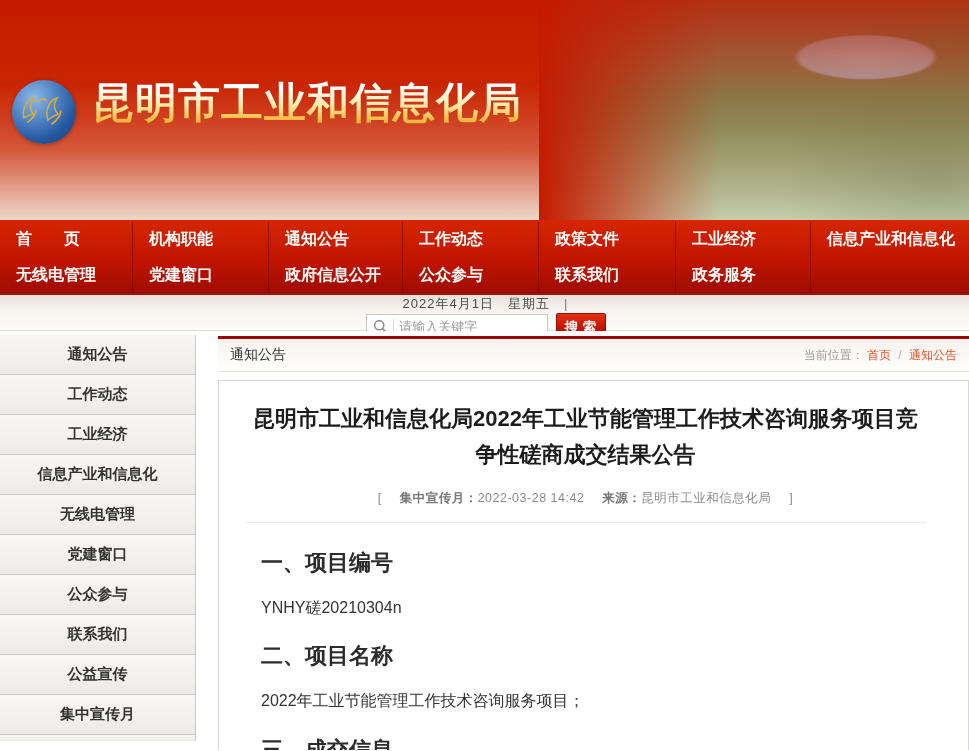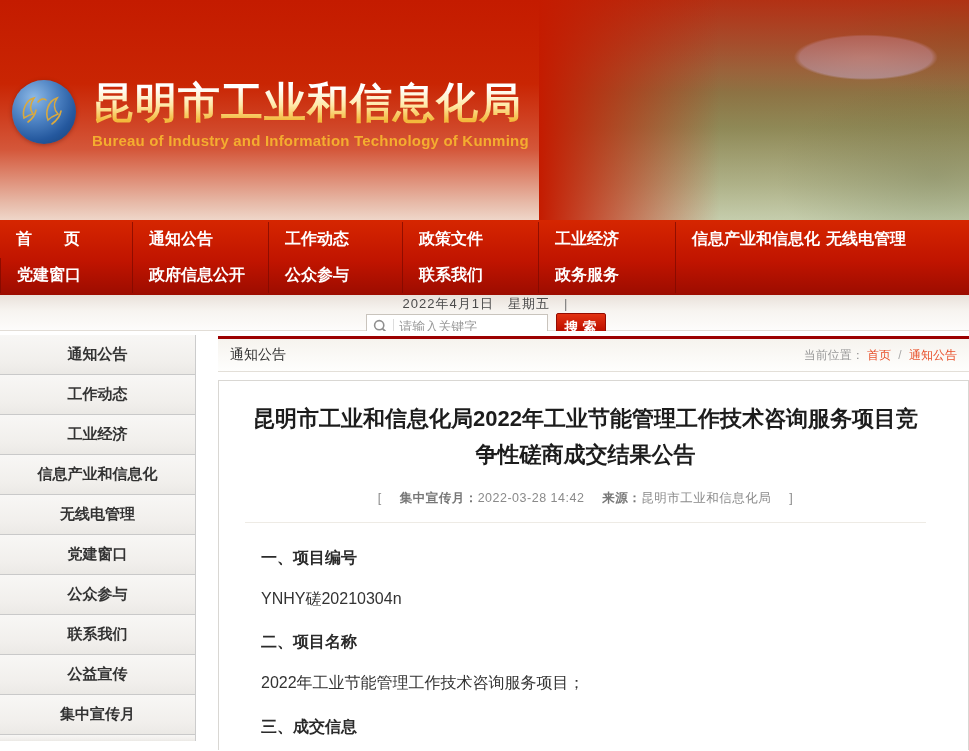--- a/index.html
+++ b/index.html
@@ -116,21 +116,21 @@
     font-size: 22px; font-weight: bold; color: #1c1c1c; text-align: center;
     line-height: 1.65; margin: 6px 2px 16px 2px;
   }
   .pub-line {
     text-align: center; font-size: 12.5px; color: #8a8a8a;
     padding-bottom: 15px; border-bottom: 1px solid #eeebe5; letter-spacing: 0.5px;
   }
   .pub-line b { color: #777; }
   .pub-line .gap { display: inline-block; width: 18px; }
   .article-body { padding: 2px 16px 0 16px; }
-  .sec-heading { font-size: 16px; font-weight: bold; color: #2b2b2b; margin-top: 23px; }
+  .sec-heading { font-size: 22px; font-weight: bold; color: #2b2b2b; margin-top: 23px; }
   .sec-para { font-size: 16px; color: #333; margin-top: 20px; line-height: 1.3; }
 </style>
 </head>
 <body>
 
 <div class="page">
 
   <div class="banner">
     <div class="banner-photo"></div>
     <div class="brand">
@@ -140,27 +140,27 @@
             <path d="M6 30 C4 22, 8 12, 16 10 C12 16, 12 22, 15 26 C10 27, 8 29, 6 30 Z"></path>
             <path d="M10 34 C14 31, 17 28, 18 22"></path>
             <path d="M30 32 C27 24, 30 13, 39 10 C35 16, 36 22, 40 26 C35 28, 32 30, 30 32 Z"></path>
             <path d="M34 36 C38 33, 42 29, 43 23"></path>
             <path d="M20 14 C22 11, 26 10, 28 12"></path>
           </g>
         </svg>
       </div>
       <div class="brand-text">
         <div class="brand-title">昆明市工业和信息化局</div>
-        <div class="brand-subtitle">Bureau of Industry and Information Technology of Kunming</div>
       </div>
     </div>
   </div>
 
   <div class="nav">
     <div class="nav-cell first">首　　页</div>
+    <div class="nav-cell">机构职能</div>
     <div class="nav-cell">通知公告</div>
     <div class="nav-cell">工作动态</div>
     <div class="nav-cell">政策文件</div>
     <div class="nav-cell">工业经济</div>
     <div class="nav-cell">信息产业和信息化</div>
     <div class="nav-cell first">无线电管理</div>
     <div class="nav-cell">党建窗口</div>
     <div class="nav-cell">政府信息公开</div>
     <div class="nav-cell">公众参与</div>
     <div class="nav-cell">联系我们</div>

